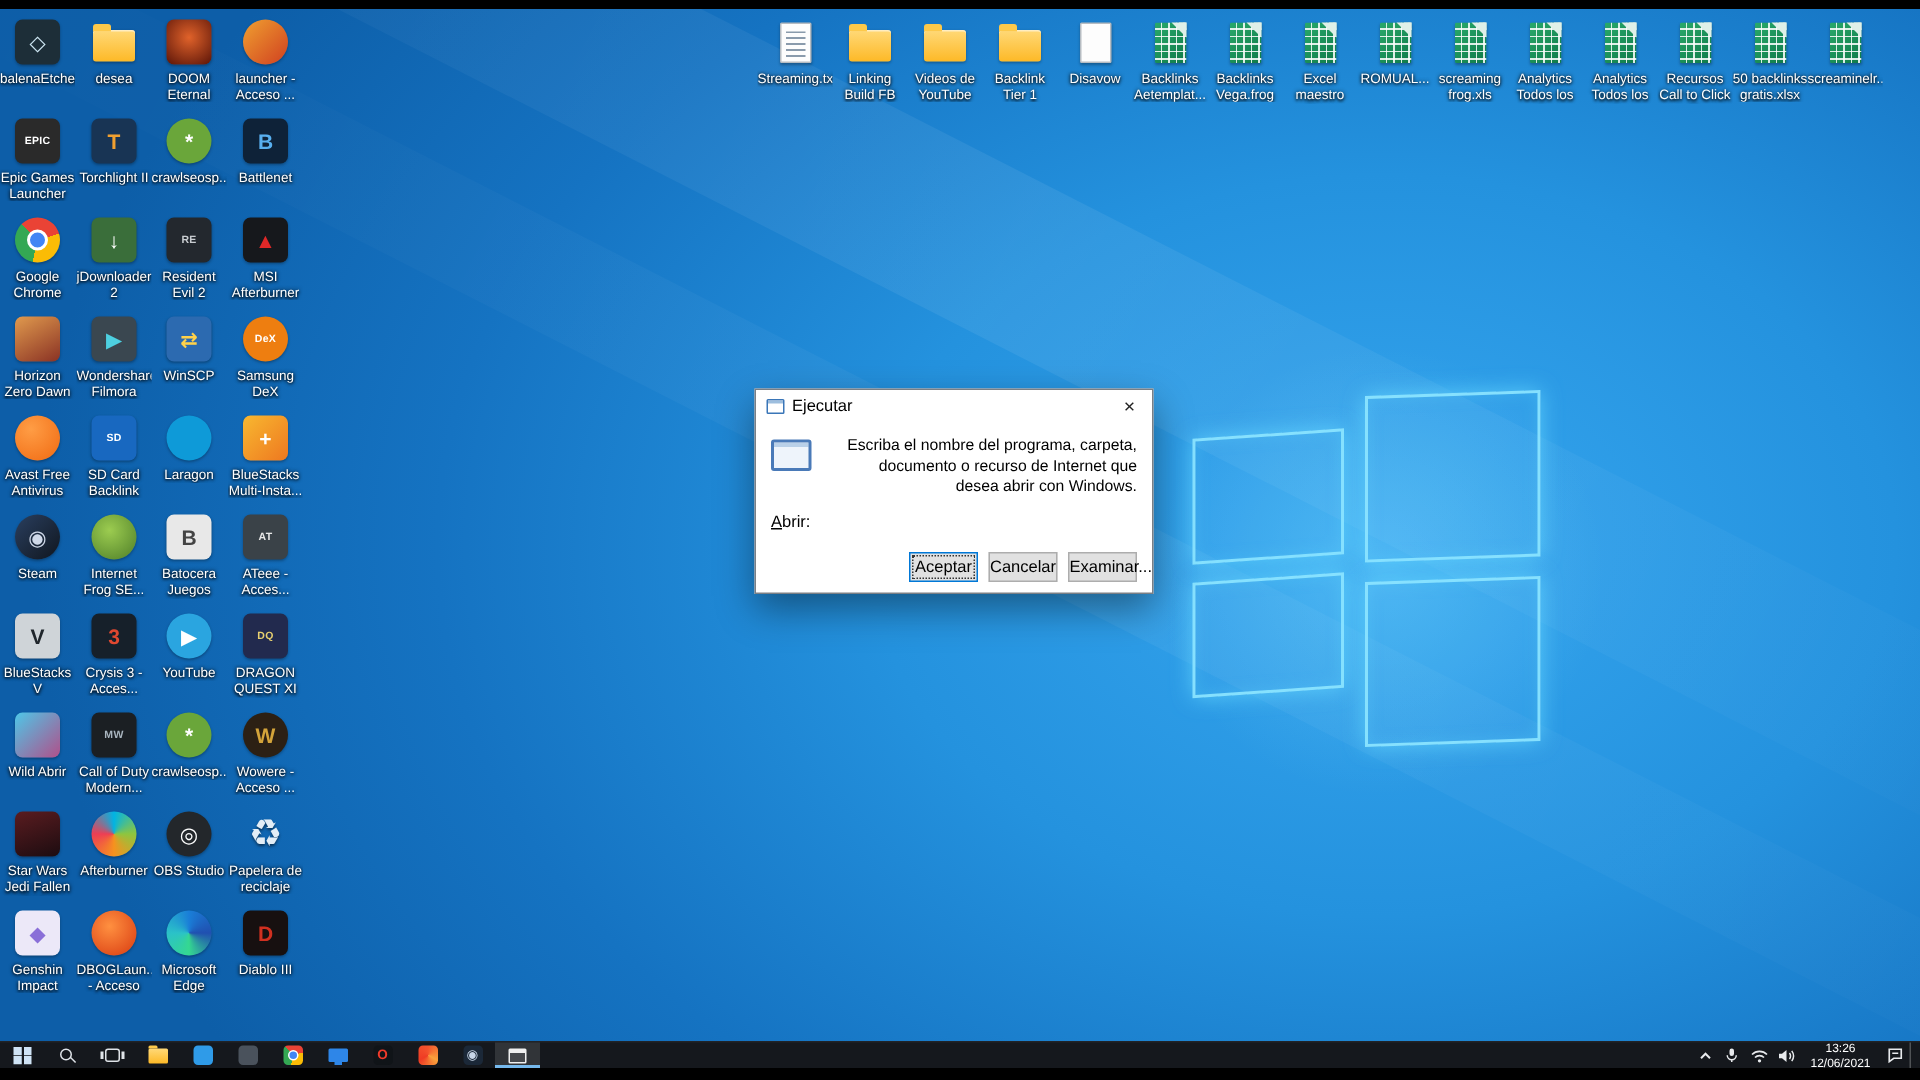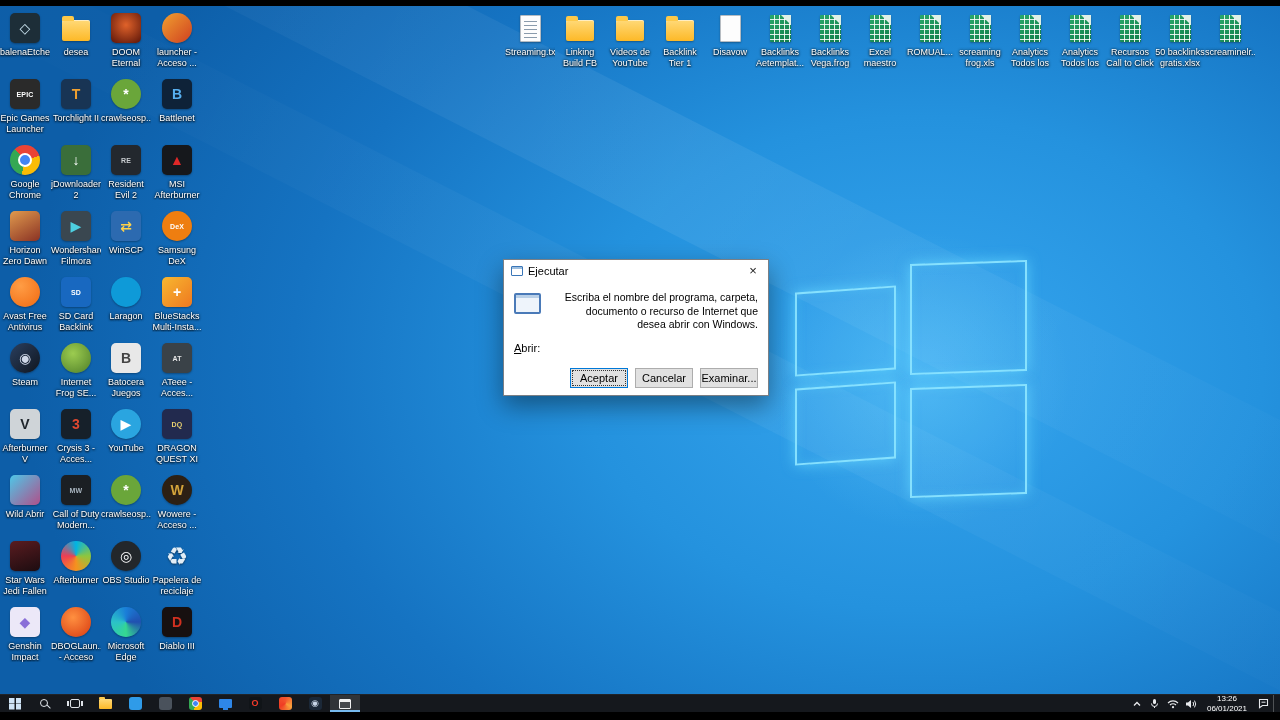--- a/index.html
+++ b/index.html
@@ -77,21 +77,21 @@
   .rd-row2 { display:flex; align-items:center; margin-top:10px; }
   .rd-open { width:40px; font-size:11px; display:block; }
   .rd-open::first-letter { text-decoration:underline; }
   .rd-combo { flex:1; height:19px; border:1px solid #818992; background:#fff; display:flex; align-items:center;
     padding-left:3px; padding-right:16px; position:relative; font-size:11px; overflow:hidden; }
   .rd-combo .sel { background:#0078d7; color:#fff; }
   .rd-combo .caret { width:1px; height:13px; background:#000; margin-left:1px; }
   .rd-combo .dd { position:absolute; right:0; top:0; bottom:0; width:15px; display:flex; align-items:center;
     justify-content:center; font-size:6px; color:#444; }
   .rd-row3 { display:flex; justify-content:flex-end; gap:7px; margin-top:14px; }
-  .btn { width:58px; height:20px; font-size:11px; font-family:inherit; background:#e1e1e1;
+  .btn { width:46px; height:20px; font-size:11px; font-family:inherit; background:#e1e1e1;
     border:1px solid #adadad; color:#000; }
   .btn.primary { border:1px solid #0078d7; outline:1px dotted #333; outline-offset:-3px; }
 
   
   .taskbar { position:absolute; left:0; right:0; bottom:8px; height:18px; background:#15181d;
     display:flex; align-items:stretch; border-top:1px solid rgba(255,255,255,.05); z-index:30; }
   .tb-left { display:flex; }
   .tb-btn { width:30px; display:flex; align-items:center; justify-content:center; }
   .tb-btn.active { background:rgba(255,255,255,.12); box-shadow:inset 0 -2px 0 #76b9ed; }
   .winflag { width:12px; height:12px;
@@ -194,21 +194,21 @@
           </div>
           <div class="lbl">Steam</div>
         </div>
 
         <div class="dicon">
           <div class="ic">
             <div class="shape app" style="background: rgb(207, 212, 216);">
               <span class="glyph" style="color: rgb(32, 38, 44);">V</span>
             </div>
           </div>
-          <div class="lbl">Afterburner V</div>
+          <div class="lbl">BlueStacks V</div>
         </div>
 
         <div class="dicon">
           <div class="ic">
             <div class="shape app" style="background: linear-gradient(135deg, rgb(78, 199, 232), rgb(176, 80, 138));">
               <span class="glyph"></span>
             </div>
           </div>
           <div class="lbl">Wild Abrir</div>
         </div>
@@ -757,21 +757,21 @@
           </svg>
       </div>
       <div class="tray-ic">
         <svg width="12" height="10" viewBox="0 0 12 10">
             <path d="M1 3.5v3h2l3 2.5v-8L3 3.5z" fill="#e8eaed"></path>
             <path d="M8 3a3.5 3.5 0 0 1 0 4M9.5 1.6a5.8 5.8 0 0 1 0 6.8" stroke="#e8eaed" fill="none" stroke-width="1"></path>
           </svg>
       </div>
       <div class="clock">
         <div>13:26</div>
-        <div>06/01/2021</div>
+        <div>12/06/2021</div>
       </div>
       <div class="tray-ic">
         <svg width="11" height="11" viewBox="0 0 11 11">
             <path d="M1.5 1.5h8v6h-5l-3 2.2z" fill="none" stroke="#e8eaed" stroke-width="1.1"></path>
             <path d="M3.5 4.2h4" stroke="#e8eaed" stroke-width="1"></path>
           </svg>
       </div>
       <div class="show-desktop"></div>
     </div>
   </div>

